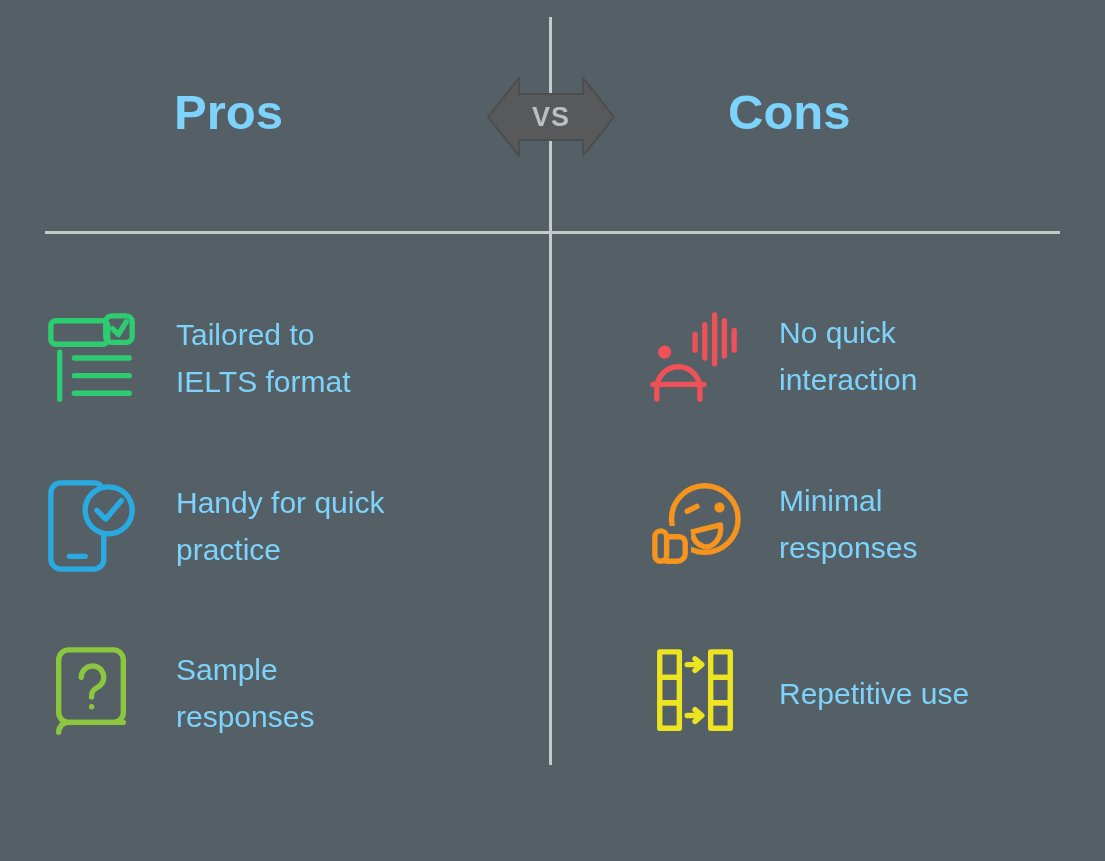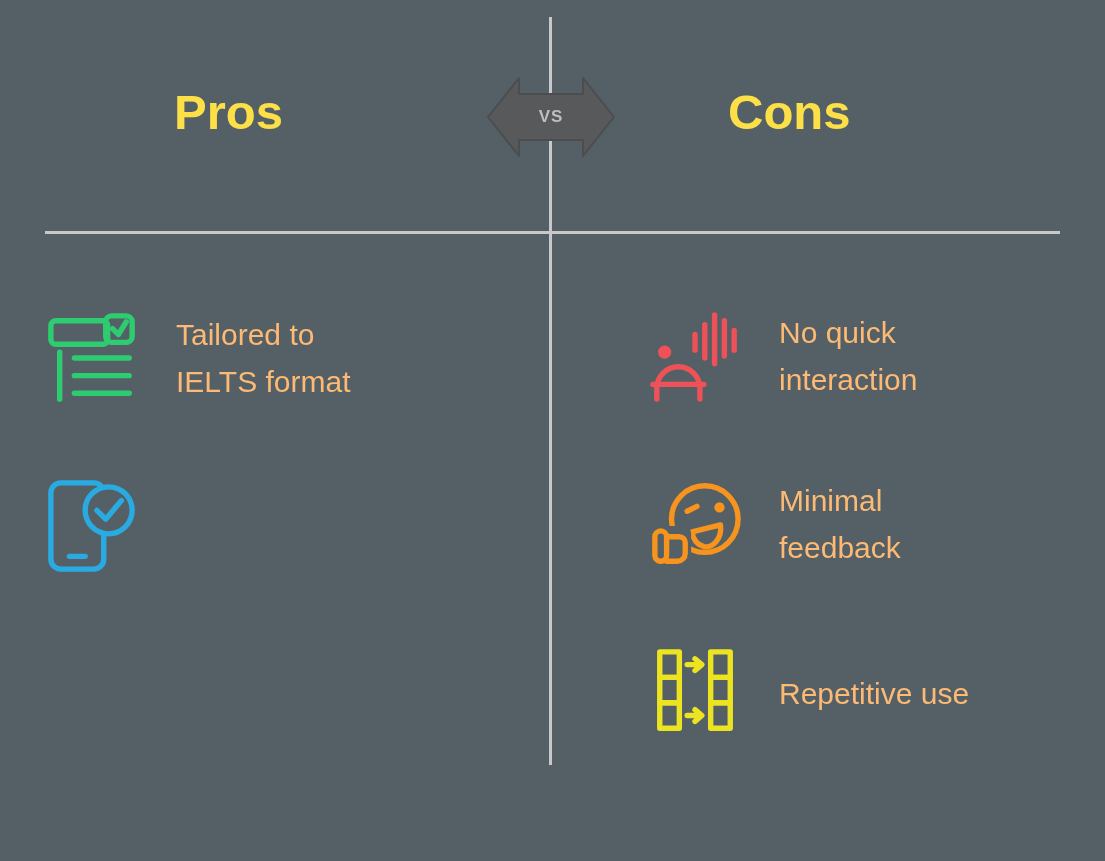--- a/index.html
+++ b/index.html
@@ -22,39 +22,39 @@
   }
   .h-divider {
     position: absolute;
     left: 45px; top: 231px;
     width: 1015px; height: 3px;
     background: #c6c8c9;
   }
 
   .heading {
     position: absolute;
-    color: #fde047;
+    color: #7dd3fc;
     font-size: 49px;
     font-weight: 700;
     line-height: 1.1;
   }
   .pros-title { left: 174px; top: 86px; }
   .cons-title { left: 728px; top: 86px; }
 
   .vs-badge {
     position: absolute;
     left: 487px; top: 68px;
     width: 128px; height: 98px;
   }
   .vs-badge svg { position: absolute; left: 0; top: 0; width: 128px; height: 98px; }
   .vs-text {
     position: absolute; left: 0; top: 0; right: 0; bottom: 0;
     display: flex; align-items: center; justify-content: center;
     color: #bcbec0;
-    font-size: 17px;
+    font-size: 27px;
     font-weight: 700;
     letter-spacing: 1px;
   }
 
   .row {
     position: absolute;
     display: flex;
     align-items: center;
     gap: 37px;
     height: 104px;
@@ -67,21 +67,21 @@
   .row-r3 { left: 648px; top: 641px; text-align: right; }
 
   .icon-box {
     width: 94px; height: 104px;
     flex: 0 0 auto;
     display: flex; align-items: center; justify-content: center;
   }
   .icon-box svg { width: 94px; height: 104px; }
 
   .item-text {
-    color: #fdba74;
+    color: #7dd3fc;
     font-size: 30px;
     line-height: 47px;
     white-space: pre-line;
   }
 </style>
 </head>
 <body>
 
 <div class="canvas">
 
@@ -116,22 +116,36 @@
 
   <div class="row row-l2">
     <div class="icon-box">
       <svg viewBox="0 0 96 100" fill="none" stroke-width="5.5" stroke-linecap="round" stroke-linejoin="round" stroke="#29abe2">
         <rect x="6" y="6" width="54" height="88" rx="10"></rect>
         <line x1="25" y1="81" x2="41" y2="81"></line>
         <circle cx="65" cy="34" r="24" fill="#546066"></circle>
         <polyline points="53,34 62,43 78,24"></polyline>
       </svg>
     </div>
+    <div class="item-text">Handy for quick
+practice</div>
   </div>
 
+  <div class="row row-l3">
+    <div class="icon-box">
+      <svg viewBox="0 0 96 100" fill="none" stroke-width="5.5" stroke-linecap="round" stroke-linejoin="round" stroke="#8cc63f">
+        <rect x="14" y="6" width="66" height="74" rx="10"></rect>
+        <path d="M14 90 a10 10 0 0 1 10 -10 h56"></path>
+        <path d="M37 34 a11.5 11.5 0 1 1 16 10.5 c-4.5 2.5 -5.5 5 -5.5 9.5"></path>
+        <line x1="47.5" y1="64" x2="47.6" y2="64"></line>
+      </svg>
+    </div>
+    <div class="item-text">Sample
+responses</div>
+  </div>
 
   <div class="row row-r1">
     <div class="icon-box">
       <svg viewBox="0 0 96 100" fill="none" stroke-width="5.5" stroke-linecap="round" stroke-linejoin="round" stroke="#ef5158">
         <line x1="48" y1="28" x2="48" y2="44"></line>
         <line x1="58" y1="18" x2="58" y2="52"></line>
         <line x1="68" y1="8" x2="68" y2="58"></line>
         <line x1="78" y1="14" x2="78" y2="50"></line>
         <line x1="88" y1="24" x2="88" y2="44"></line>
         <circle cx="17" cy="46" r="4" fill="#ef5158"></circle>
@@ -149,21 +163,21 @@
         <circle cx="58" cy="45" r="34"></circle>
         <polyline points="40,37 50,32"></polyline>
         <circle cx="73" cy="33" r="2.5" fill="#f7941e"></circle>
         <path d="M45 58 l29 -7 c2 15 -9 24 -17 22 c-7 -2 -11 -7 -12 -15 z"></path>
         <rect x="2" y="52" width="42" height="40" rx="8" stroke="none" fill="#546066"></rect>
         <rect x="7" y="57" width="12" height="31" rx="6"></rect>
         <path d="M19 63 h13 a6 6 0 0 1 6 6 v11 a8 8 0 0 1 -8 8 h-11"></path>
       </svg>
     </div>
     <div class="item-text">Minimal
-feedback</div>
+responses</div>
   </div>
 
   <div class="row row-r3">
     <div class="icon-box">
       <svg viewBox="0 0 96 100" fill="none" stroke-width="5.5" stroke-linecap="round" stroke-linejoin="round" stroke="#ece421">
         <rect x="12" y="8" width="20" height="26"></rect>
         <rect x="12" y="34" width="20" height="26"></rect>
         <rect x="12" y="60" width="20" height="26"></rect>
         <rect x="64" y="8" width="20" height="26"></rect>
         <rect x="64" y="34" width="20" height="26"></rect>

